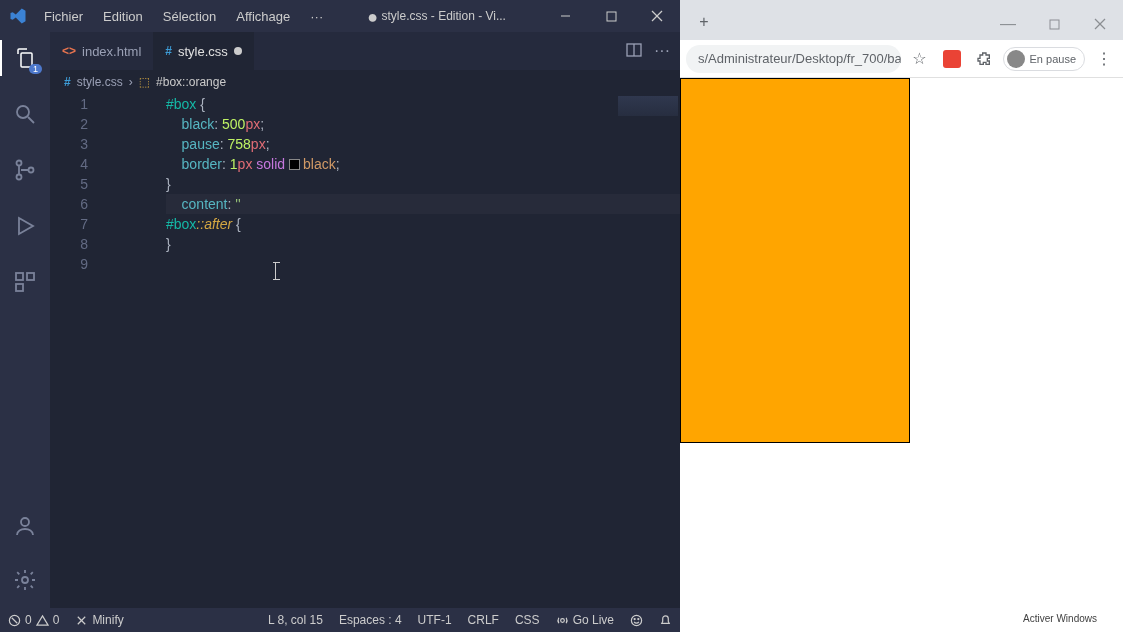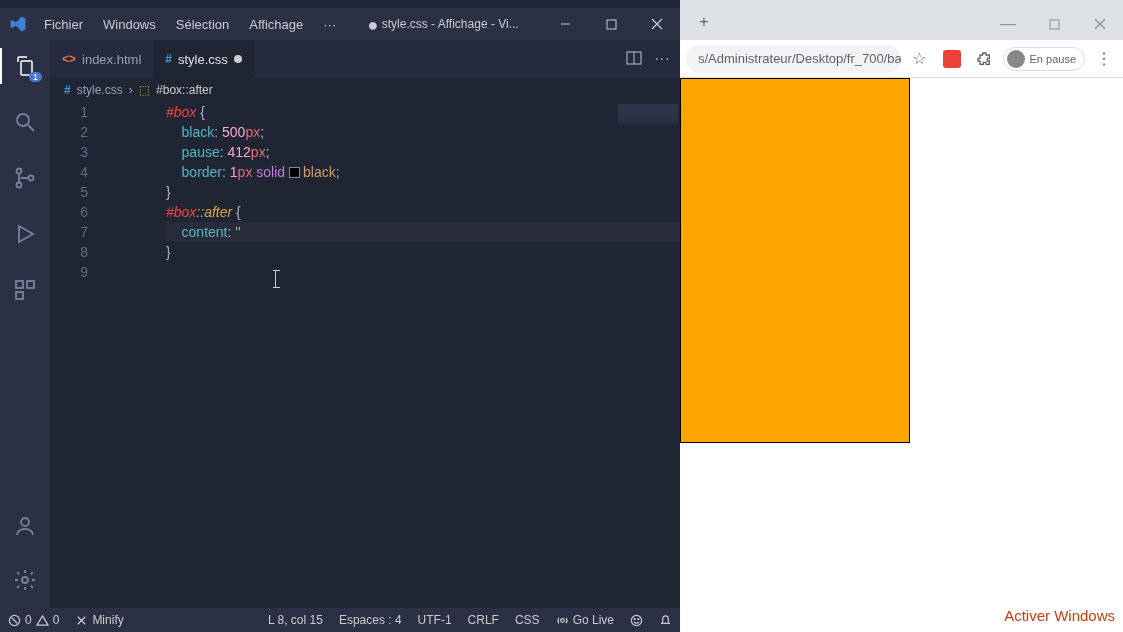--- a/index.html
+++ b/index.html
@@ -1,20 +1,20 @@
 <!DOCTYPE html>
 <html><head>
 <meta charset="utf-8">
 <style>
 * { margin:0; padding:0; box-sizing:border-box; font-family:"Segoe UI",sans-serif; }
 body { width:1123px; height:632px; overflow:hidden; background:#fff; position:relative; }
 
 
 .vscode { position:absolute; left:0; top:0; width:680px; height:632px; background:#202534; color:#ccc; display:flex; flex-direction:column; font-size:13px; }
-.titlebar { height:32px; display:flex; align-items:center; background:#2b3045; color:#ccc;margin-top:8px; }
+.titlebar { height:32px; display:flex; align-items:center; background:#2b3045; color:#ccc; }
 .titlebar .logo { width:36px; display:flex; justify-content:center; align-items:center; }
 .titlebar .menus { display:flex; gap:4px; }
 .titlebar .menus span { padding:4px 8px; cursor:default; }
 .titlebar .ell { padding:4px 10px; }
 .titlebar .title { flex:1; text-align:center; font-size:12px; color:#ccc; }
 .titlebar .title .dot{font-size:18px; line-height:0; position:relative; top:3px;}
 .titlebar .winctrl { display:flex; }
 .titlebar .winctrl div { width:46px; height:32px; display:flex; align-items:center; justify-content:center; font-size:12px; color:#ccc;}
 .titlebar .winctrl svg { stroke:#ccc; }
 
@@ -42,26 +42,26 @@
 .breadcrumb .cssicon{ color:#3d9cd6; font-weight:bold;}
 .breadcrumb .sel{ color:#ccc;}
 .breadcrumb .bicon{ color:#d4a742;}
 
 .code { flex:1; position:relative; font-family:Consolas,monospace; font-size:14px; line-height:20px; overflow:hidden;}
 .gutter { position:absolute; left:0; top:0; width:56px; text-align:right; color:#636b84; padding-right:18px;}
 .gutter div{height:20px;}
 .codelines{ position:absolute; left:56px; right:0; top:0;}
 .codelines .ln{ height:20px; white-space:pre; padding-left:60px; text-indent:-60px; margin-left:60px;}
 .codelines .ln.cur{ background:rgba(255,255,255,0.03);}
-.tok-sel{ color:#ef4444; font-style:italic;}
+.tok-sel{ color:#14b8a6; }
 .tok-pseudo{ color:#d4a742; font-style:italic;}
 .tok-brace{ color:#abb2bf;}
 .tok-prop{ color:#56b6c2;}
 .tok-punct{ color:#abb2bf;}
-.tok-num{ color:#f9a8d4;}
+.tok-num{ color:#bef264;}
 .tok-unit{ color:#e06c75;}
 .tok-kw{ color:#c678dd;}
 .tok-val{ color:#d19a66;}
 .tok-str{ color:#98c379;}
 .swatch{ display:inline-block; width:11px; height:11px; border:1px solid #888; margin-right:3px; position:relative; top:1px;}
 .minimap{ position:absolute; right:2px; top:2px; width:60px; height:20px; background:linear-gradient(#3a4460,#2b3348); opacity:0.6;}
 .textcursor{ position:absolute; left:225px; top:168px; width:1px; height:18px; border-left:1px solid #ccc;}
 .textcursor::before,.textcursor::after{content:'';position:absolute;width:7px;height:1px;background:#ccc;left:-3px;}
 .textcursor::before{top:0;} .textcursor::after{bottom:0;}
 
@@ -79,40 +79,40 @@
 .chrome-top .wctrl{ display:flex;}
 .chrome-top .wctrl div{ width:46px; height:32px; display:flex; align-items:center; justify-content:center; color:#8b8e93;}
 .chrome-bar{ height:38px; background:#fff; border-bottom:1px solid #e0e0e0; display:flex; align-items:center; padding:0 6px; gap:6px;}
 .omnibox{ flex:1; height:28px; background:#f1f3f4; border-radius:14px; display:flex; align-items:center; padding:0 12px; font-size:13px; color:#5f6368; overflow:hidden;}
 .chrome-bar .cicon{ width:26px; height:26px; display:flex; align-items:center; justify-content:center; color:#5f6368;}
 .chrome-bar .ext{ width:18px; height:18px; border-radius:3px;}
 .profile{ display:flex; align-items:center; gap:5px; border:1px solid #dadce0; border-radius:14px; padding:2px 8px 2px 3px; font-size:11px; color:#5f6368;}
 .profile .av{ width:18px; height:18px; border-radius:50%; background:#888;}
 .chrome-content{ flex:1; position:relative; background:#fff;}
 .orangebox{ position:absolute; left:0; top:0; width:230px; height:365px; background:orange; border:1px solid #000;}
-.watermark{ position:absolute; right:8px; bottom:8px; color:#c2410c; font-size:15px;}
+.watermark{ position:absolute; right:26px; bottom:8px; color:#404040; font-size:10px;}
 </style>
 </head>
 <body>
 
 <div class="vscode">
   <div class="titlebar">
     <div class="logo">
       <svg width="18" height="18" viewBox="0 0 24 24">
           <path fill="#3b82d4" d="M17 2l5 3v14l-5 3-8-8-4 3-3-1V8l3-1 4 3 8-8z"></path>
         </svg>
     </div>
     <div class="menus">
       <span>Fichier</span>
-      <span>Windows</span>
+      <span>Edition</span>
       <span>Sélection</span>
       <span>Affichage</span>
       <span class="ell">···</span>
     </div>
-    <div class="title"><span class="dot">●</span> <span>style.css - Affichage - Vi...</span></div>
+    <div class="title"><span class="dot">●</span> <span>style.css - Edition - Vi...</span></div>
     <div class="winctrl">
       <div>
           <svg width="11" height="11">
             <line x1="1" y1="5" x2="10" y2="5" stroke-width="1"></line>
           </svg>
         </div>
       <div>
           <svg width="11" height="11">
             <rect x="1" y="1" width="9" height="9" fill="none" stroke-width="1"></rect>
           </svg>
@@ -195,43 +195,43 @@
                 <line x1="8" y1="2" x2="8" y2="14"></line>
               </svg></span>
           <span style="font-size:16px;">···</span>
         </div>
       </div>
       <div class="breadcrumb">
         <span class="cssicon">#</span>
         <span>style.css</span>
         <span>›</span>
         <span class="bicon">⬚</span>
-        <span class="sel">#box::after</span>
+        <span class="sel">#box::orange</span>
       </div>
       <div class="code">
         <div class="minimap"></div>
         <div class="gutter">
           <div>1</div>
             <div>2</div>
             <div>3</div>
             <div>4</div>
             <div>5</div>
             <div>6</div>
             <div>7</div>
             <div>8</div>
             <div>9</div>
         </div>
         <div class="codelines">
 <div class="ln"><span class="tok-sel">#box</span><span class="tok-brace"> {</span></div>
 <div class="ln">    <span class="tok-prop">black</span><span class="tok-punct">: </span><span class="tok-num">500</span><span class="tok-unit">px</span><span class="tok-punct">;</span></div>
-<div class="ln">    <span class="tok-prop">pause</span><span class="tok-punct">: </span><span class="tok-num">412</span><span class="tok-unit">px</span><span class="tok-punct">;</span></div>
+<div class="ln">    <span class="tok-prop">pause</span><span class="tok-punct">: </span><span class="tok-num">758</span><span class="tok-unit">px</span><span class="tok-punct">;</span></div>
 <div class="ln">    <span class="tok-prop">border</span><span class="tok-punct">: </span><span class="tok-num">1</span><span class="tok-unit">px</span> <span class="tok-kw">solid</span> <span class="swatch" style="background:#000"></span><span class="tok-val">black</span><span class="tok-punct">;</span></div>
 <div class="ln"><span class="tok-brace">}</span></div>
+<div class="ln cur">    <span class="tok-prop">content</span><span class="tok-punct">: </span><span class="tok-str">''</span></div>
 <div class="ln"><span class="tok-sel">#box</span><span class="tok-pseudo">::after</span><span class="tok-brace"> {</span></div>
-<div class="ln cur">    <span class="tok-prop">content</span><span class="tok-punct">: </span><span class="tok-str">''</span></div>
 <div class="ln"><span class="tok-brace">}</span></div>
         </div>
         <div class="textcursor"></div>
       </div>
     </div>
   </div>
 
   <div class="statusbar">
     <div class="sitem">
       <svg viewBox="0 0 14 14" fill="none" stroke="#ccc" stroke-width="1.3">

